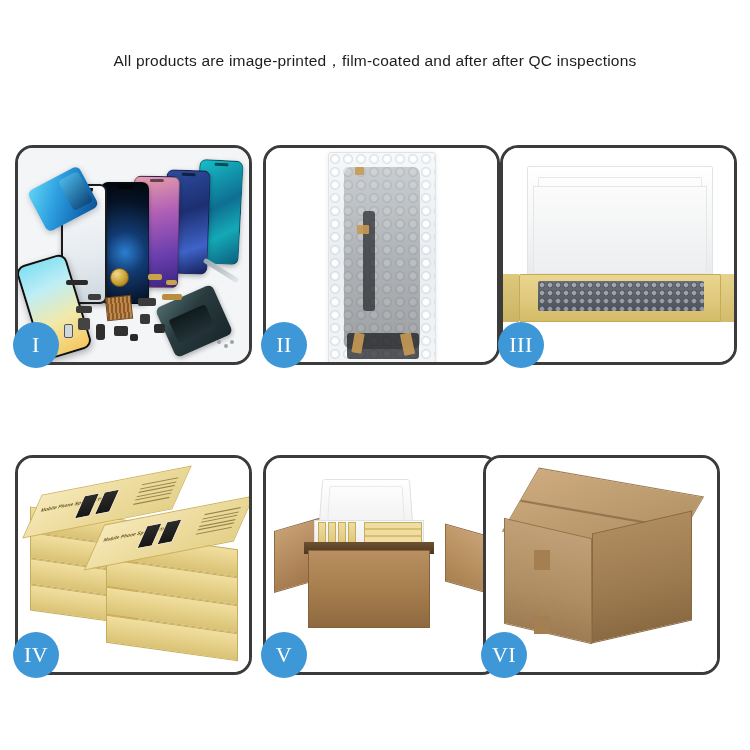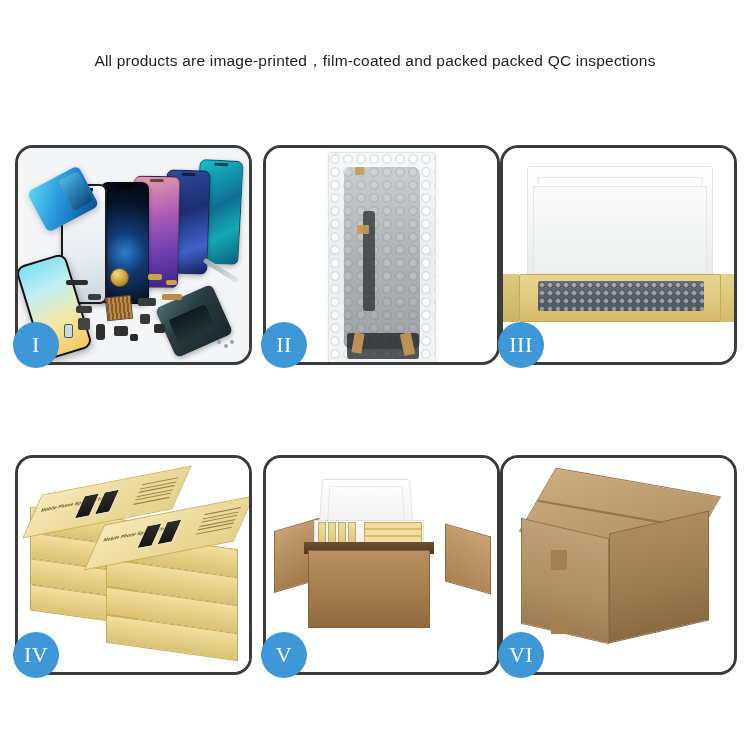--- a/index.html
+++ b/index.html
@@ -33,21 +33,21 @@
     background: #ffffff; overflow: visible;
   }
   .panel .stage {
     position: absolute; inset: 0; border-radius: 15px; overflow: hidden;
   }
   .p1 { left: 0;   top: 0; }
   .p2 { left: 248px; top: 0; }
   .p3 { left: 485px; top: 0; }
   .p4 { left: 0;   top: 310px; }
   .p5 { left: 248px; top: 310px; }
-  .p6 { left: 485px; top: 310px; }
+  .p6 { left: 468px; top: 310px; }
 
   .badge {
     position: absolute; left: -5px; bottom: -6px;
     width: 46px; height: 46px; border-radius: 50%;
     background: #3e98d8;
     color: #ffffff;
     font-family: "Liberation Serif", serif;
     font-size: 22px; letter-spacing: .5px;
     display: flex; align-items: center; justify-content: center;
     z-index: 6;
@@ -330,21 +330,21 @@
     background:#a37f52; }
   .c-tabB { position:absolute; left: 48px; top: 158px; width: 16px; height: 18px;
     background:#a37f52; }
 </style>
 </head>
 <body>
 
 <div class="page">
 
   <div class="header">
-    <div class="subtitle">All products are image-printed，film-coated and packed packed QC inspections</div>
+    <div class="subtitle">All products are image-printed，film-coated and after after QC inspections</div>
   </div>
 
   <div class="grid">
 
     <div class="panel p1">
       <div class="stage">
         <div class="fan">
           <div class="ph ph-teal">
               <div class="ph-notch-sm"></div>
             </div>

